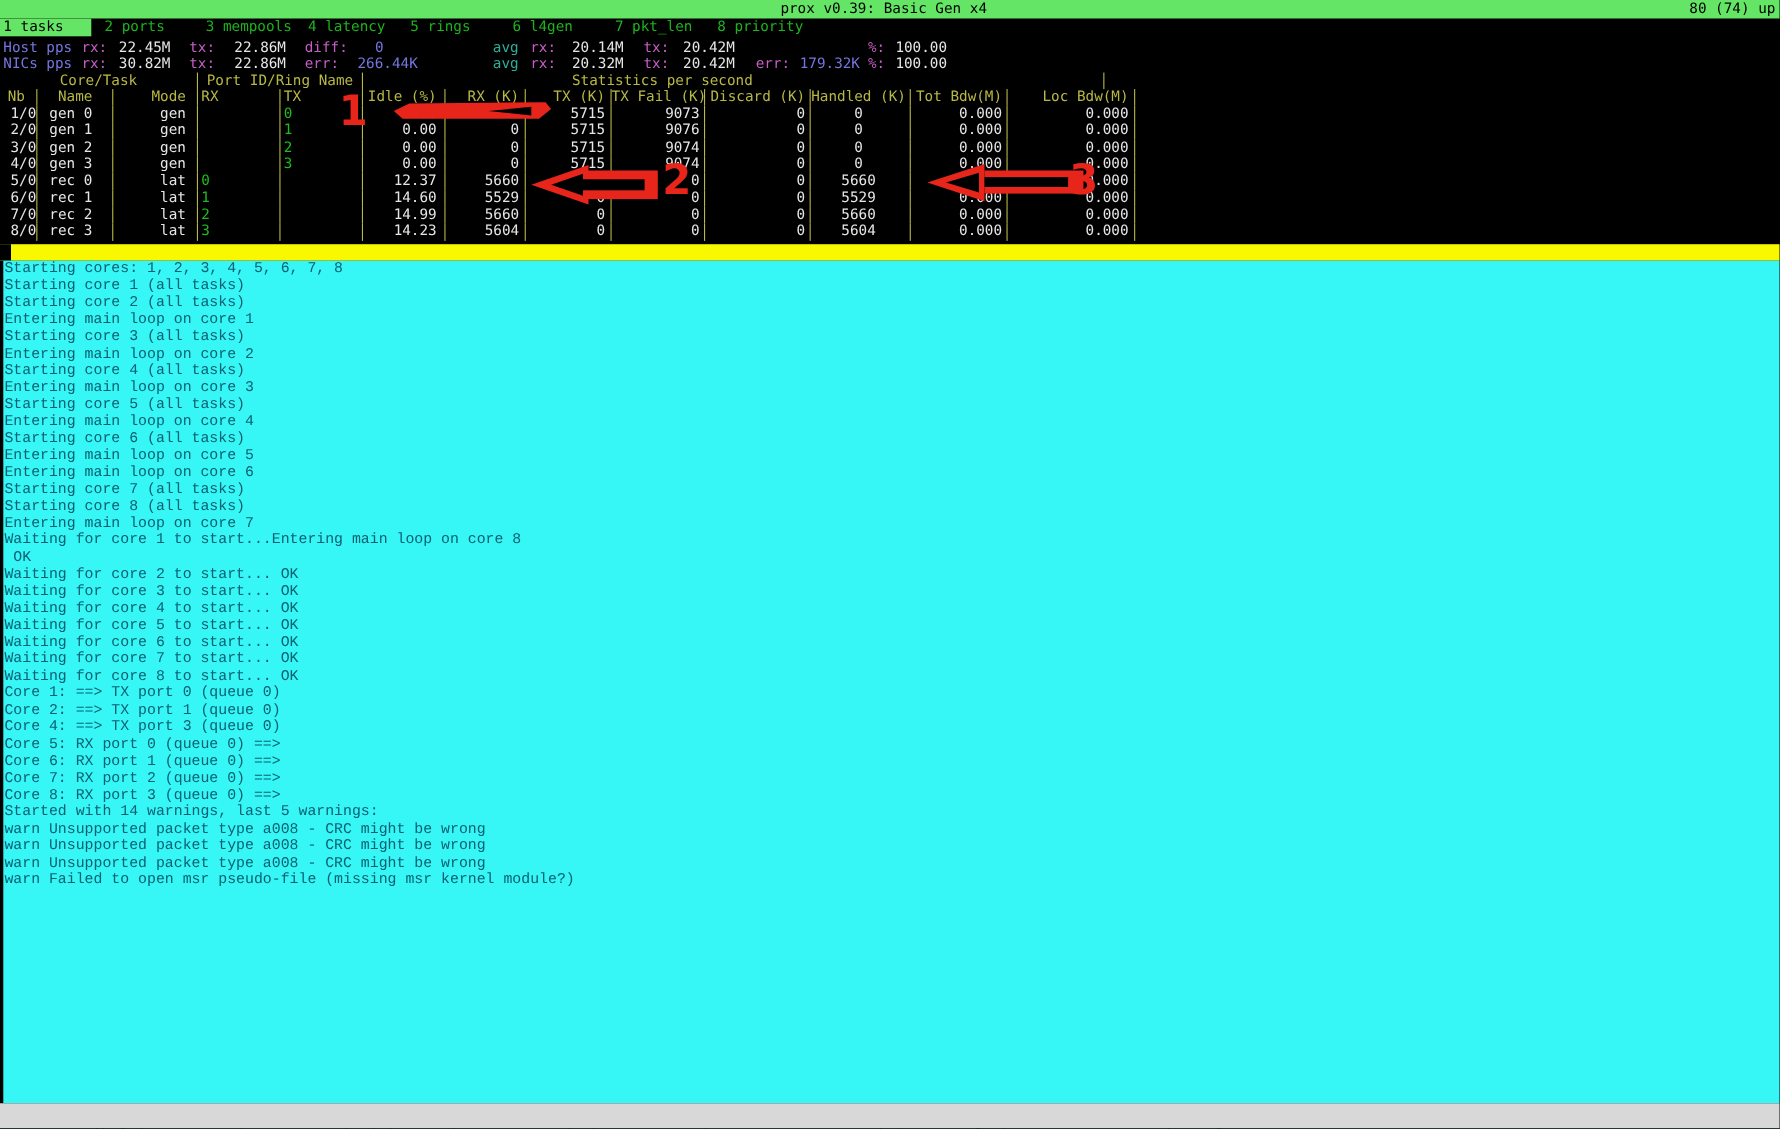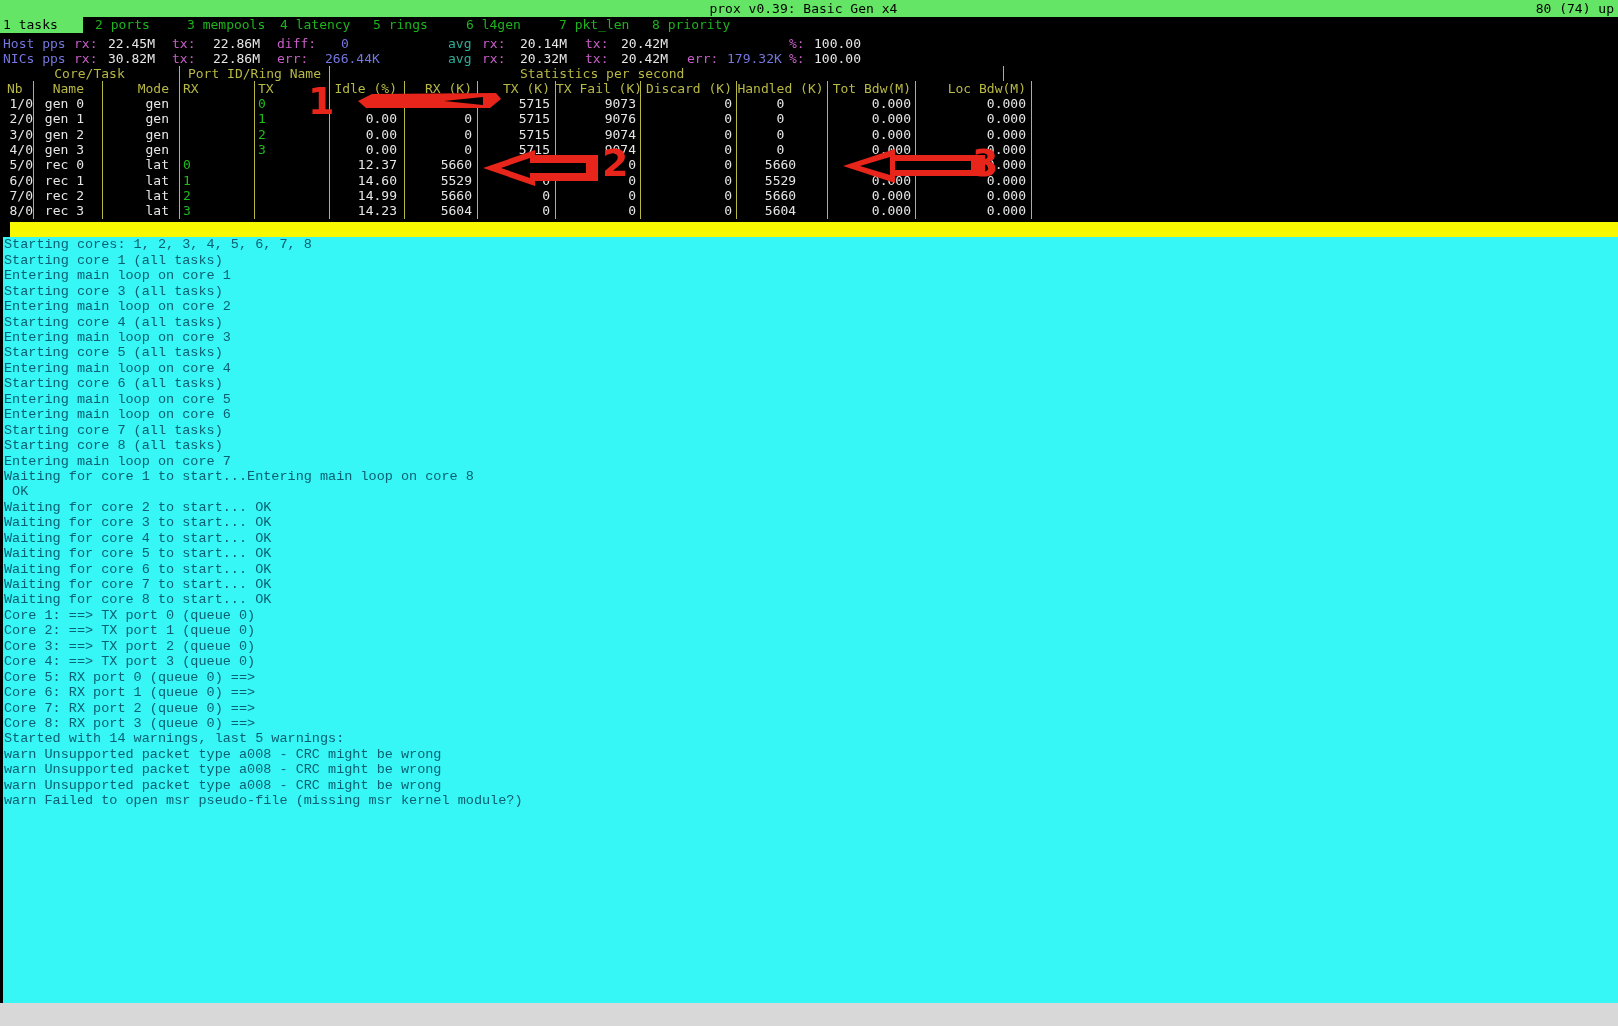--- a/index.html
+++ b/index.html
@@ -255,20 +255,21 @@
         <div class="td col-loc">0.000</div>
       </div>
     </div>
 
   <div id="hlbar">
     <div id="hlcursor"></div>
   </div>
   <div id="logbody">
       <div class="logline">Starting cores: 1, 2, 3, 4, 5, 6, 7, 8</div>
       <div class="logline">Starting core 1 (all tasks)</div>
+      <div class="logline">Starting core 2 (all tasks)</div>
       <div class="logline">Entering main loop on core 1</div>
       <div class="logline">Starting core 3 (all tasks)</div>
       <div class="logline">Entering main loop on core 2</div>
       <div class="logline">Starting core 4 (all tasks)</div>
       <div class="logline">Entering main loop on core 3</div>
       <div class="logline">Starting core 5 (all tasks)</div>
       <div class="logline">Entering main loop on core 4</div>
       <div class="logline">Starting core 6 (all tasks)</div>
       <div class="logline">Entering main loop on core 5</div>
       <div class="logline">Entering main loop on core 6</div>
@@ -279,21 +280,20 @@
       <div class="logline"> OK</div>
       <div class="logline">Waiting for core 2 to start... OK</div>
       <div class="logline">Waiting for core 3 to start... OK</div>
       <div class="logline">Waiting for core 4 to start... OK</div>
       <div class="logline">Waiting for core 5 to start... OK</div>
       <div class="logline">Waiting for core 6 to start... OK</div>
       <div class="logline">Waiting for core 7 to start... OK</div>
       <div class="logline">Waiting for core 8 to start... OK</div>
       <div class="logline">Core 1: ==&gt; TX port 0 (queue 0)</div>
       <div class="logline">Core 2: ==&gt; TX port 1 (queue 0)</div>
-      <div class="logline">Core 3: ==&gt; TX port 2 (queue 0)</div>
       <div class="logline">Core 4: ==&gt; TX port 3 (queue 0)</div>
       <div class="logline">Core 5: RX port 0 (queue 0) ==&gt;</div>
       <div class="logline">Core 6: RX port 1 (queue 0) ==&gt;</div>
       <div class="logline">Core 7: RX port 2 (queue 0) ==&gt;</div>
       <div class="logline">Core 8: RX port 3 (queue 0) ==&gt;</div>
       <div class="logline">Started with 14 warnings, last 5 warnings:</div>
       <div class="logline">warn Unsupported packet type a008 - CRC might be wrong</div>
       <div class="logline">warn Unsupported packet type a008 - CRC might be wrong</div>
       <div class="logline">warn Unsupported packet type a008 - CRC might be wrong</div>
       <div class="logline">warn Failed to open msr pseudo-file (missing msr kernel module?)</div>

